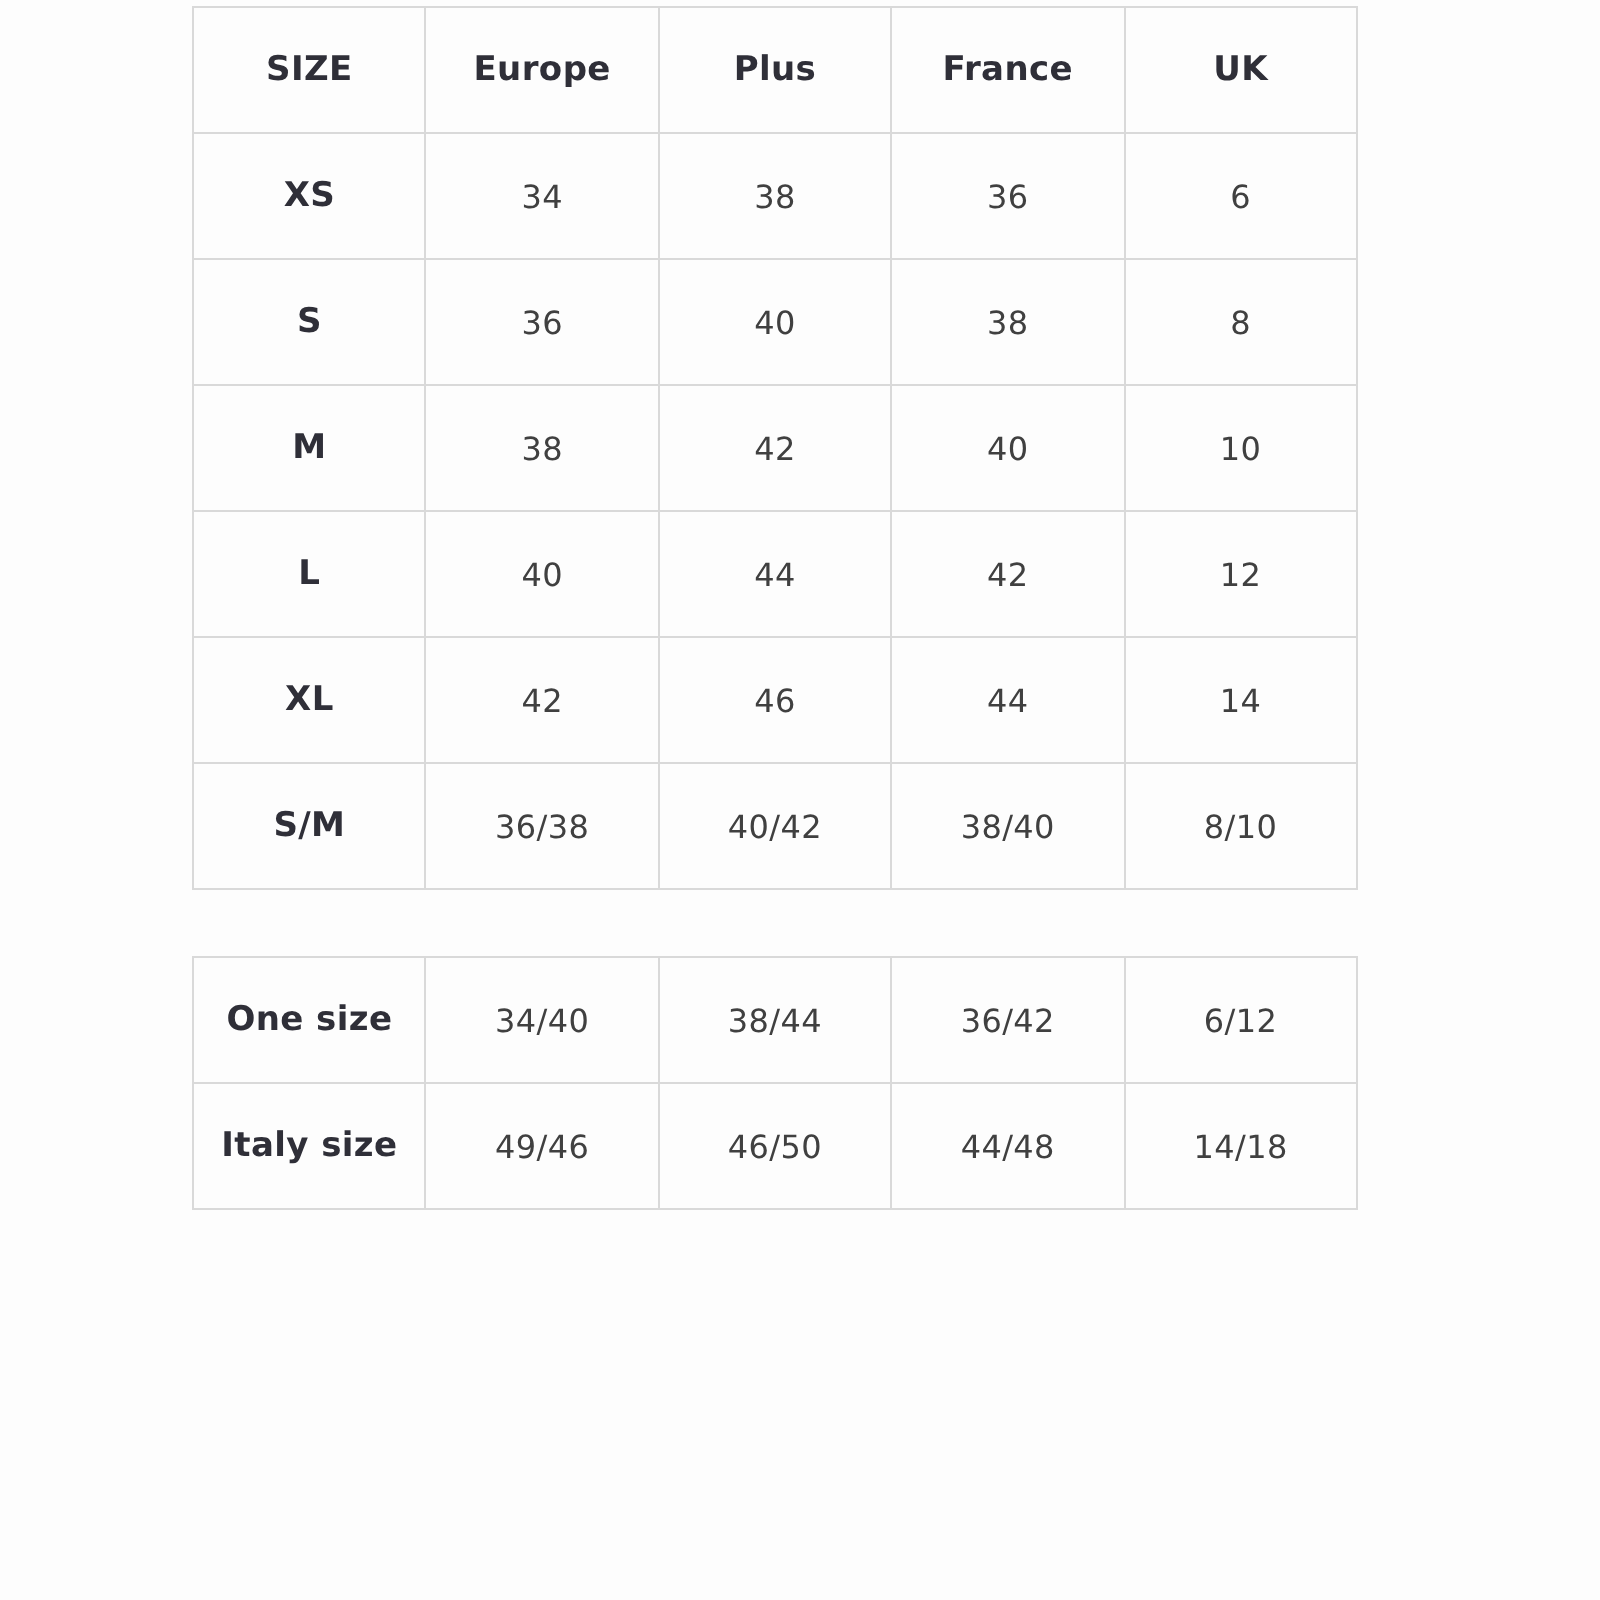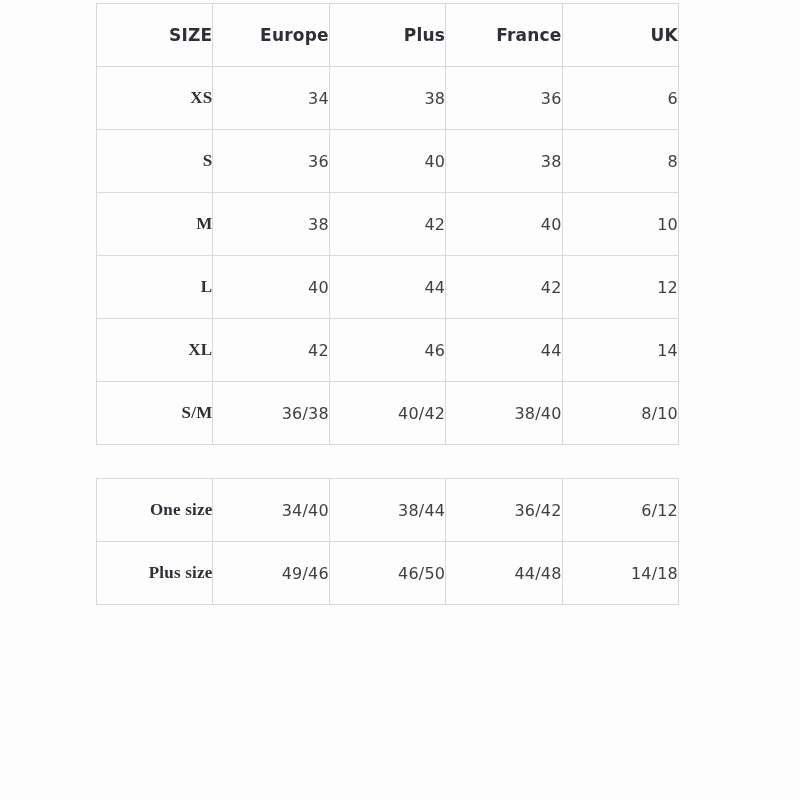--- a/index.html
+++ b/index.html
@@ -23,35 +23,34 @@
   table.size-table {
     border-collapse: collapse;
     width: 100%;
     table-layout: fixed;
   }
   table.size-table th,
   table.size-table td {
     border: 1px solid var(--border-color, #d9d9d9);
     background: var(--cell-bg, #fdfdfd);
     height: 62px;
-    text-align: right;
+    text-align: center;
     vertical-align: middle;
     padding: 0;
     letter-spacing: 0.2px;
   }
   table.size-table th {
     font-weight: 700;
     font-size: 17px;
     color: var(--header-color, #2f2f38);
   }
   td.label-cell {
     font-weight: 700;
     font-size: 17px;
     color: var(--header-color, #2f2f38);
-    font-family: Liberation Serif, serif;
   }
   td.value-cell {
     font-weight: 400;
     font-size: 16px;
     color: var(--value-color, #404040);
   }
   table.size-table.secondary {
     margin-top: 33px;
   }
 </style>
@@ -118,21 +117,21 @@
   <table class="size-table secondary">
     <tbody id="secondary-body">
         <tr>
           <td class="label-cell">One size</td>
           <td class="value-cell">34/40</td>
           <td class="value-cell">38/44</td>
           <td class="value-cell">36/42</td>
           <td class="value-cell">6/12</td>
         </tr>
         <tr>
-          <td class="label-cell">Plus size</td>
+          <td class="label-cell">Italy size</td>
           <td class="value-cell">49/46</td>
           <td class="value-cell">46/50</td>
           <td class="value-cell">44/48</td>
           <td class="value-cell">14/18</td>
         </tr>
       </tbody>
   </table>
 </div>
 
 </body></html>

